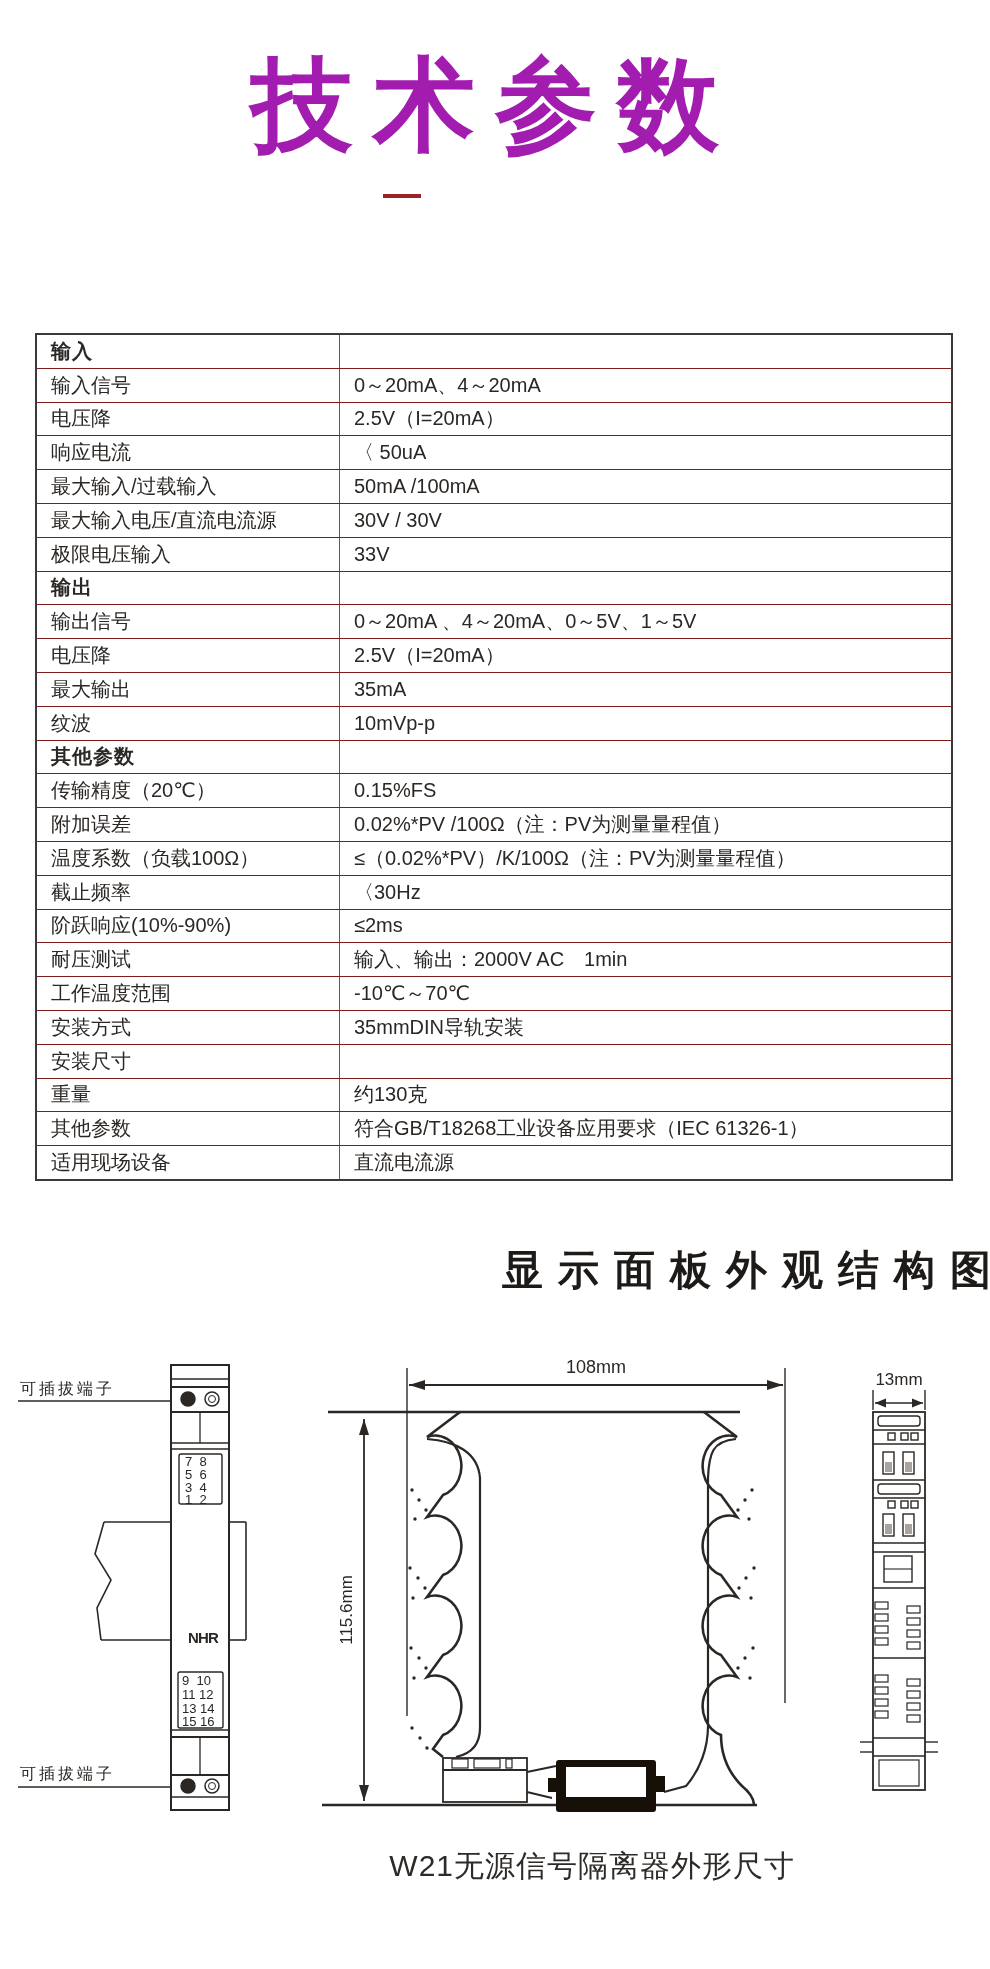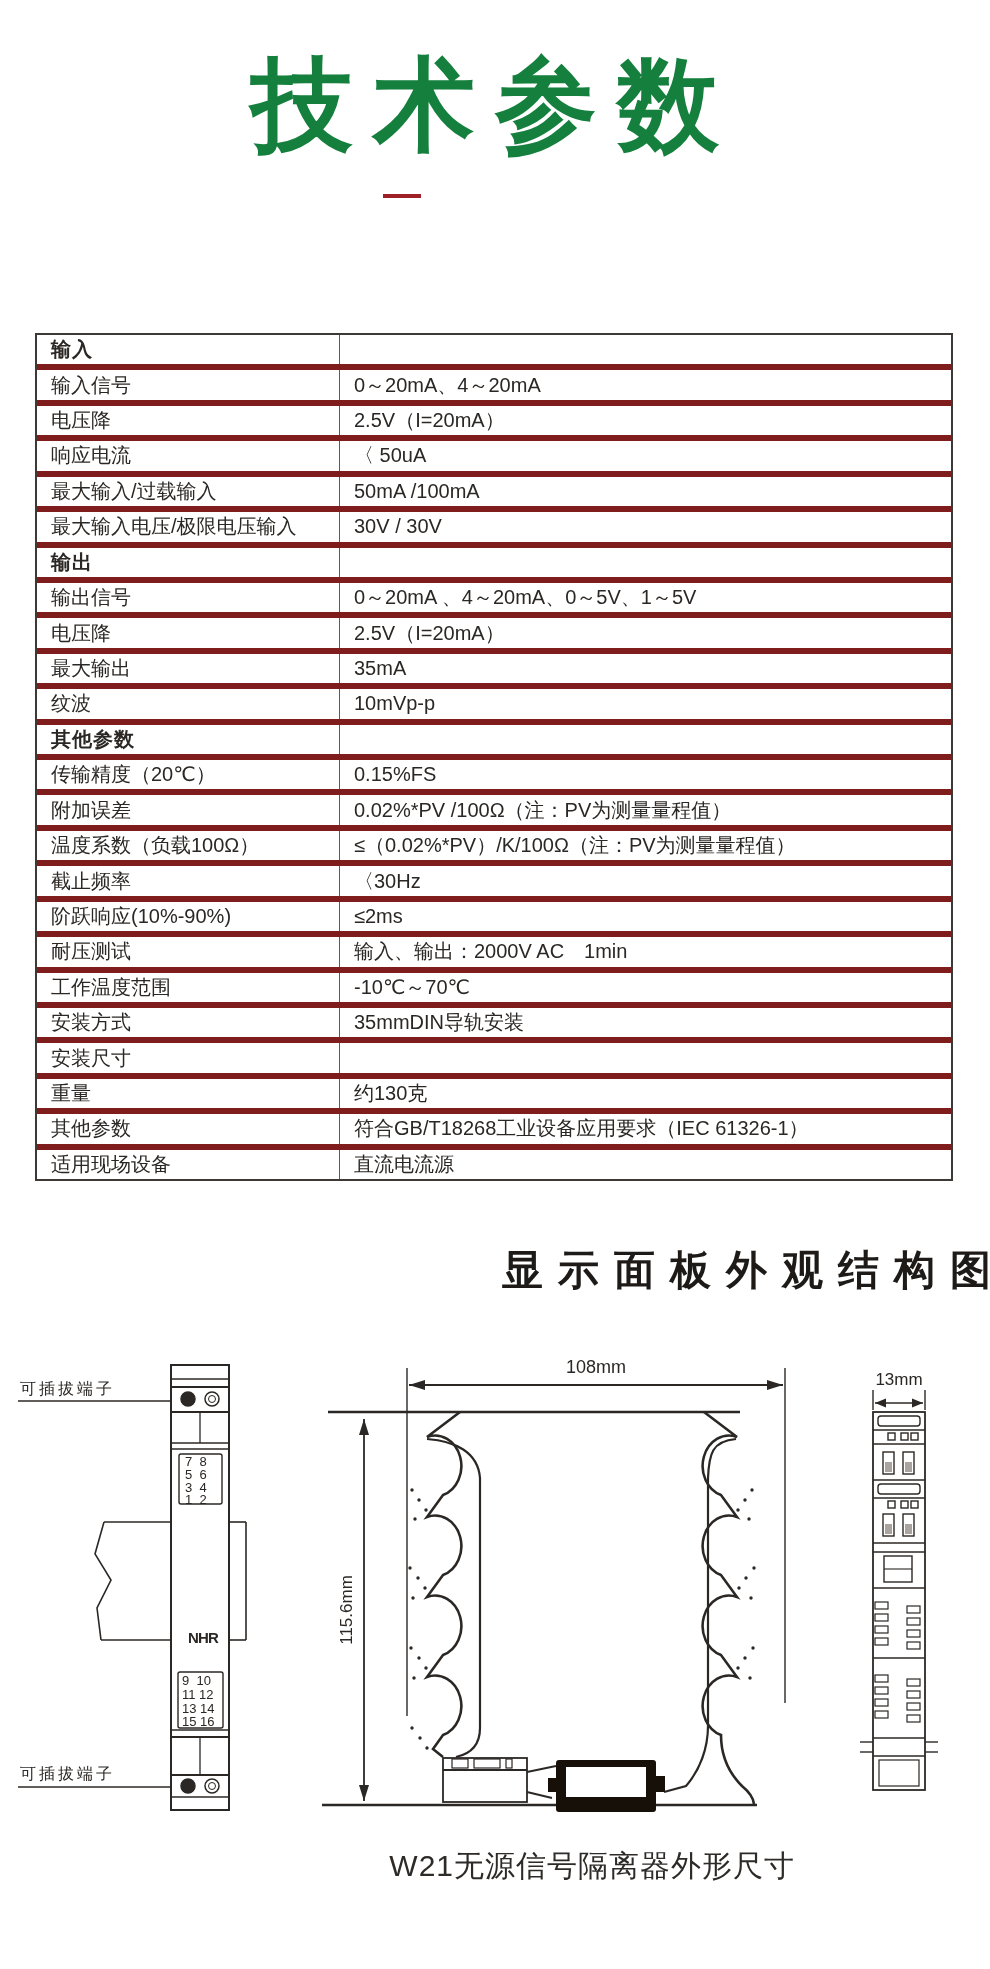--- a/index.html
+++ b/index.html
@@ -3,32 +3,32 @@
 <meta charset="utf-8">
 <style>
   html,body{margin:0;padding:0;}
   body{
     width:990px;height:1969px;position:relative;background:#ffffff;
     font-family:"Liberation Sans","DejaVu Sans",sans-serif;color:#2b2724;
     overflow:hidden;
   }
   .page-title{
     position:absolute;top:38px;left:0;width:990px;text-align:center;
-    font-size:102px;font-weight:bold;letter-spacing:20px;color:#15803d;
+    font-size:102px;font-weight:bold;letter-spacing:20px;color:#a21caf;
     white-space:nowrap;
   }
   .accent-dash{
     position:absolute;top:194px;left:383px;width:38px;height:4px;background:#9d2126;
   }
   .spec-table{
     position:absolute;left:35px;top:333px;width:918px;height:848px;
     border:2px solid #3d3936;display:flex;flex-direction:column;box-sizing:border-box;
     background:#fff;
   }
-  .row{flex:1;display:flex;border-top:6px solid #7f1d1d;font-size:20px;min-height:0;}
+  .row{flex:1;display:flex;border-top:1px solid #7f1d1d;font-size:20px;min-height:0;}
   .row:first-child{border-top:none;}
   .cl{
     width:303px;box-sizing:border-box;border-right:1px solid #5f5a56;
     display:flex;align-items:center;padding-left:14px;white-space:pre;
   }
   .cv{flex:1;display:flex;align-items:center;padding-left:14px;white-space:pre;}
   .row.sect .cl{font-weight:bold;letter-spacing:1px;}
   .section-title{
     position:absolute;top:1243px;left:16px;width:990px;text-align:right;
     font-size:41px;font-weight:bold;letter-spacing:15px;color:#1d1a18;white-space:nowrap;
@@ -61,22 +61,26 @@
     </div>
   <div class="row">
       <div class="cl">响应电流</div>
       <div class="cv">〈 50uA</div>
     </div>
   <div class="row">
       <div class="cl">最大输入/过载输入</div>
       <div class="cv">50mA /100mA</div>
     </div>
   <div class="row">
-      <div class="cl">最大输入电压/极限电压输入</div>
+      <div class="cl">最大输入电压/直流电流源</div>
       <div class="cv">30V / 30V</div>
+    </div>
+  <div class="row">
+      <div class="cl">极限电压输入</div>
+      <div class="cv">33V</div>
     </div>
   <div class="row sect">
       <div class="cl">输出</div>
       <div class="cv"></div>
     </div>
   <div class="row">
       <div class="cl">输出信号</div>
       <div class="cv">0～20mA 、4～20mA、0～5V、1～5V</div>
     </div>
   <div class="row">

